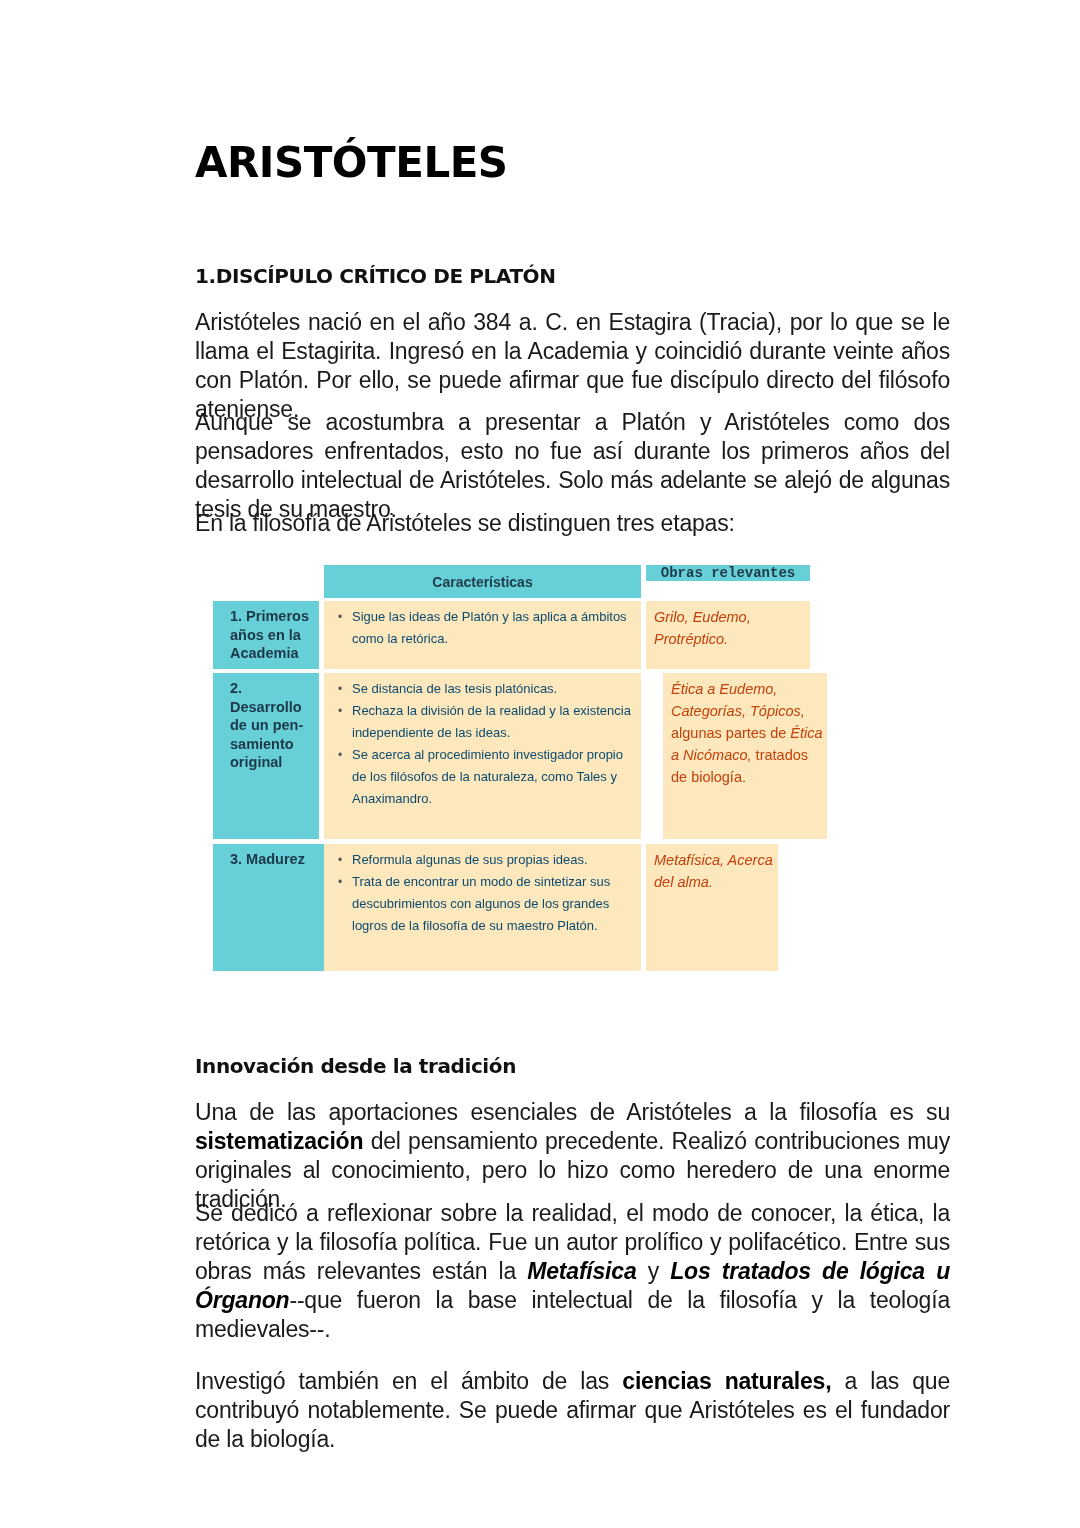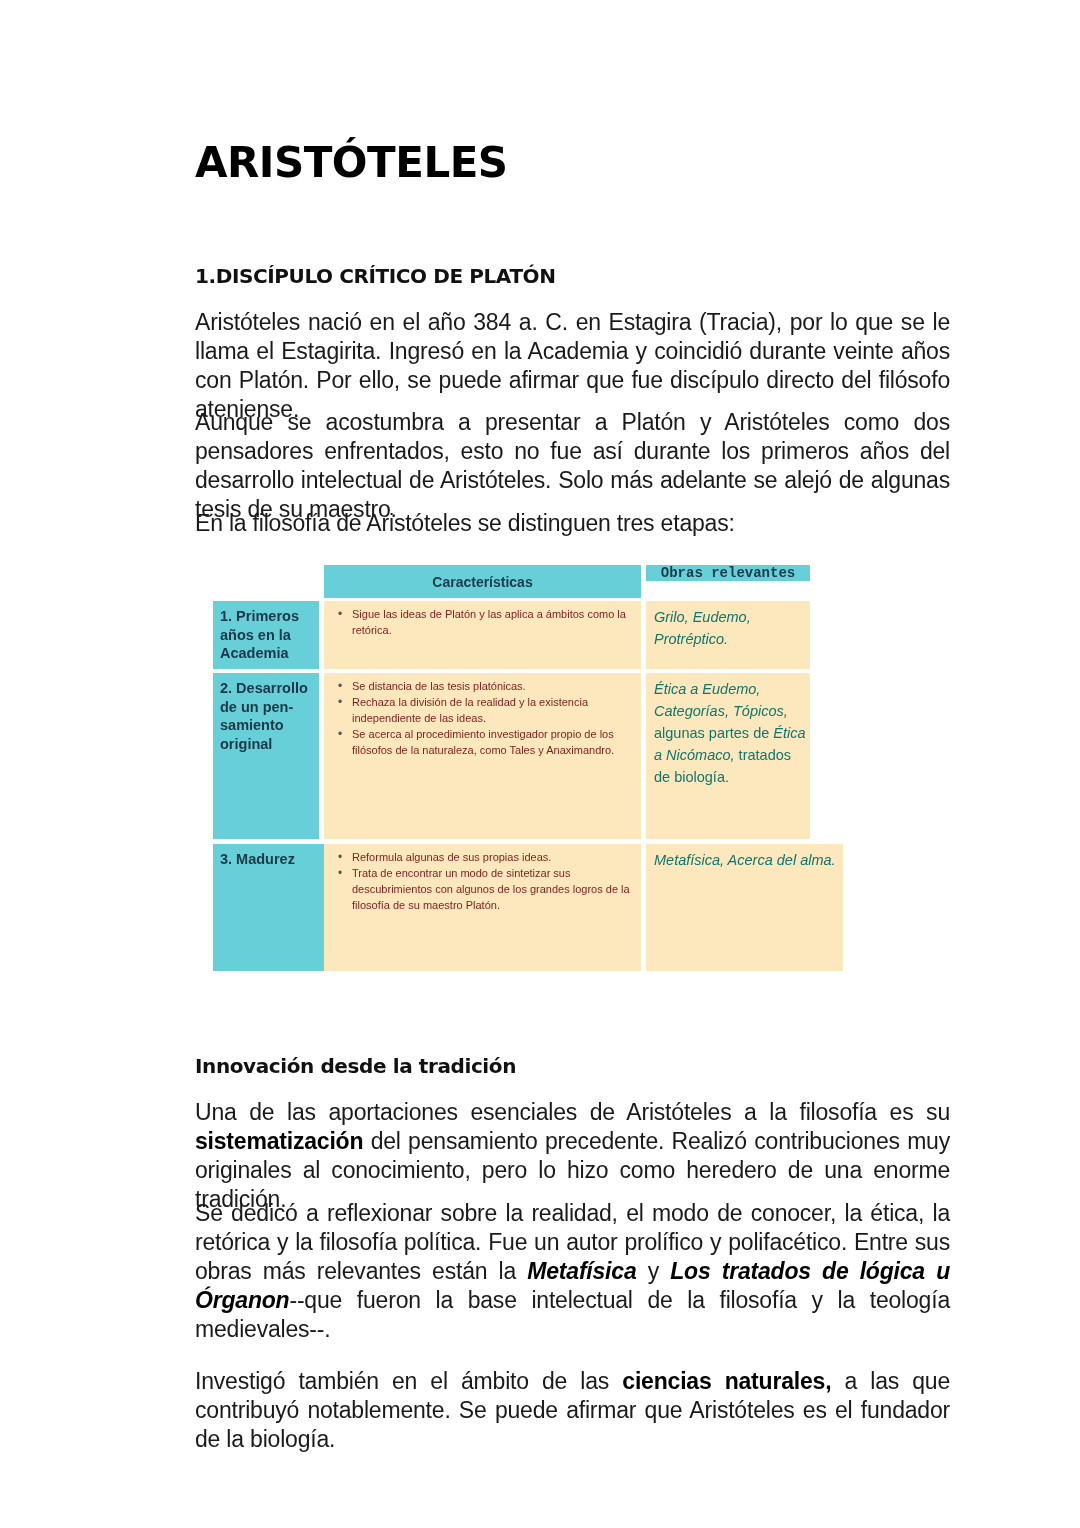--- a/index.html
+++ b/index.html
@@ -34,28 +34,28 @@
 
   
   .tbl { position: absolute; left: 213px; top: 565px; width: 597px; height: 406px; }
   .cell { position: absolute; font-family: "Liberation Sans", sans-serif; }
   .hdr {
     background: #66cfd7; color: #1f3b4a; font-weight: bold; font-size: 14px;
     display: flex; align-items: center; justify-content: center;
   }
   .stage {
     background: #66cfd7; color: #1d3848; font-weight: bold; font-size: 14.5px;
-    line-height: 18.5px; padding: 6px 6px 0 7px;
+    line-height: 18.5px; padding: 6px 6px 0 17px;
   }
   .chars {
-    background: #fde7bc; color: #7f1d1d; font-size: 11px; line-height: 16px;
+    background: #fde7bc; color: #0c4a6e; font-size: 13px; line-height: 22px;
     padding: 5px 4px 0 14px;
   }
   .obras {
-    background: #fde7bc; color: #0f766e; font-size: 14.5px; line-height: 22px;
+    background: #fde7bc; color: #c2410c; font-size: 14.5px; line-height: 22px;
     padding: 5px 4px 0 8px;
   }
   .obras i { font-style: italic; }
   .bullet { position: relative; padding-left: 14px; }
   .bullet::before { content: "•"; position: absolute; left: 0; top: 0; color: #555; font-size: 12px; }
 </style>
 </head>
 <body>
 
 <div class="page">
@@ -89,32 +89,32 @@
       <div>2. Desarrollo</div>
       <div>de un pen-</div>
       <div>samiento</div>
       <div>original</div>
     </div>
     <div class="cell chars" style="left:111px; top:108px; width:317px; height:166px;">
       <div class="bullet">Se distancia de las tesis platónicas.</div>
       <div class="bullet">Rechaza la división de la realidad y la existencia independiente de las ideas.</div>
       <div class="bullet">Se acerca al procedimiento investigador propio de los filósofos de la naturaleza, como Tales y Anaximandro.</div>
     </div>
-    <div class="cell obras" style="left:433px; top:108px; width:164px; height:166px;">
+    <div class="cell obras" style="left:450px; top:108px; width:164px; height:166px;">
       <i>Ética a Eudemo, Categorías, Tópicos,</i><span> algunas partes de </span><i>Ética a Nicómaco,</i><span> tratados de biología.</span>
     </div>
 
     <div class="cell stage" style="left:0; top:279px; width:117px; height:127px;">
       <div>3. Madurez</div>
     </div>
     <div class="cell chars" style="left:111px; top:279px; width:317px; height:127px;">
       <div class="bullet">Reformula algunas de sus propias ideas.</div>
       <div class="bullet">Trata de encontrar un modo de sintetizar sus descubrimientos con algunos de los grandes logros de la filosofía de su maestro Platón.</div>
     </div>
-    <div class="cell obras" style="left:433px; top:279px; width:197px; height:127px;">
+    <div class="cell obras" style="left:433px; top:279px; width:132px; height:127px;">
       <i>Metafísica, Acerca del alma.</i>
     </div>
   </div>
 
   <h2 class="h2">Innovación desde la tradición</h2>
 
   <p class="para" style="top:1098px;"><span>Una de las aportaciones esenciales de Aristóteles a la filosofía es su </span><b>sistematización</b><span> del pensamiento precedente. Realizó contribuciones muy originales al conocimiento, pero lo hizo como heredero de una enorme tradición.</span></p>
 
   <p class="para" style="top:1199px;"><span>Se dedicó a reflexionar sobre la realidad, el modo de conocer, la ética, la retórica y la filosofía política. Fue un autor prolífico y polifacético. Entre sus obras más relevantes están la </span><b><i>Metafísica</i></b><span> y </span><b><i>Los tratados de lógica u Órganon</i></b><span>--que fueron la base intelectual de la filosofía y la teología medievales--.</span></p>
 

